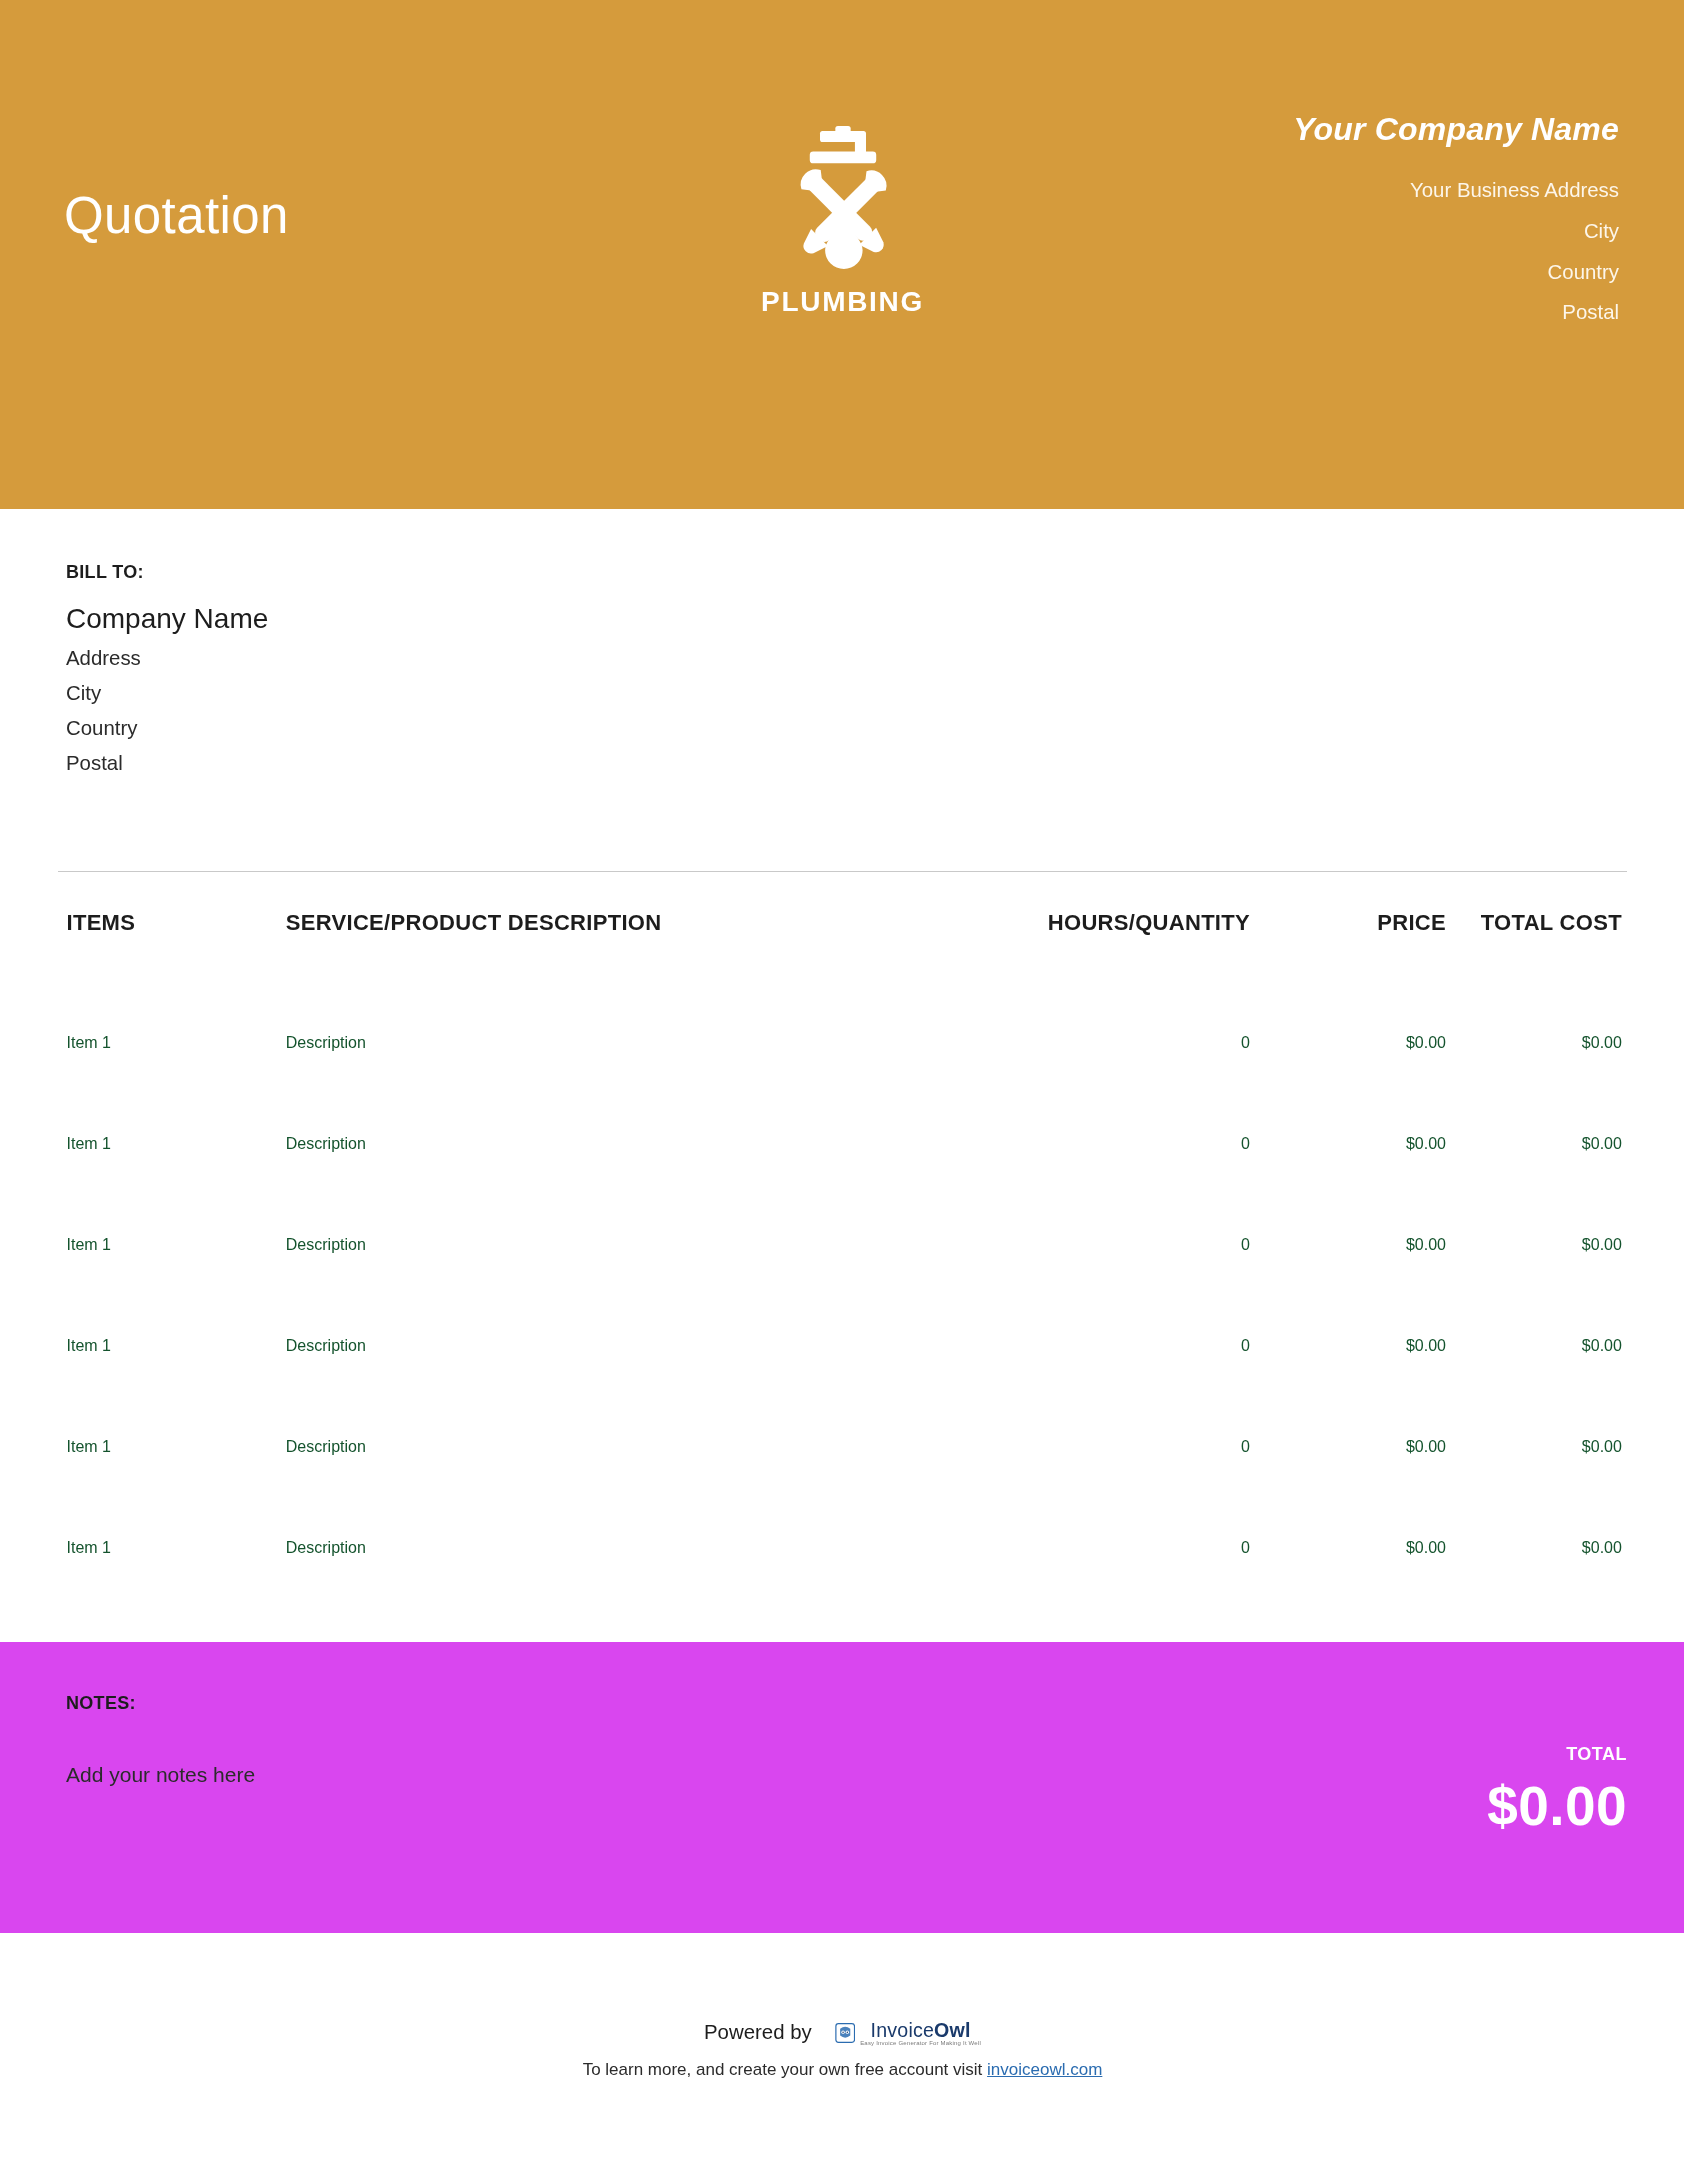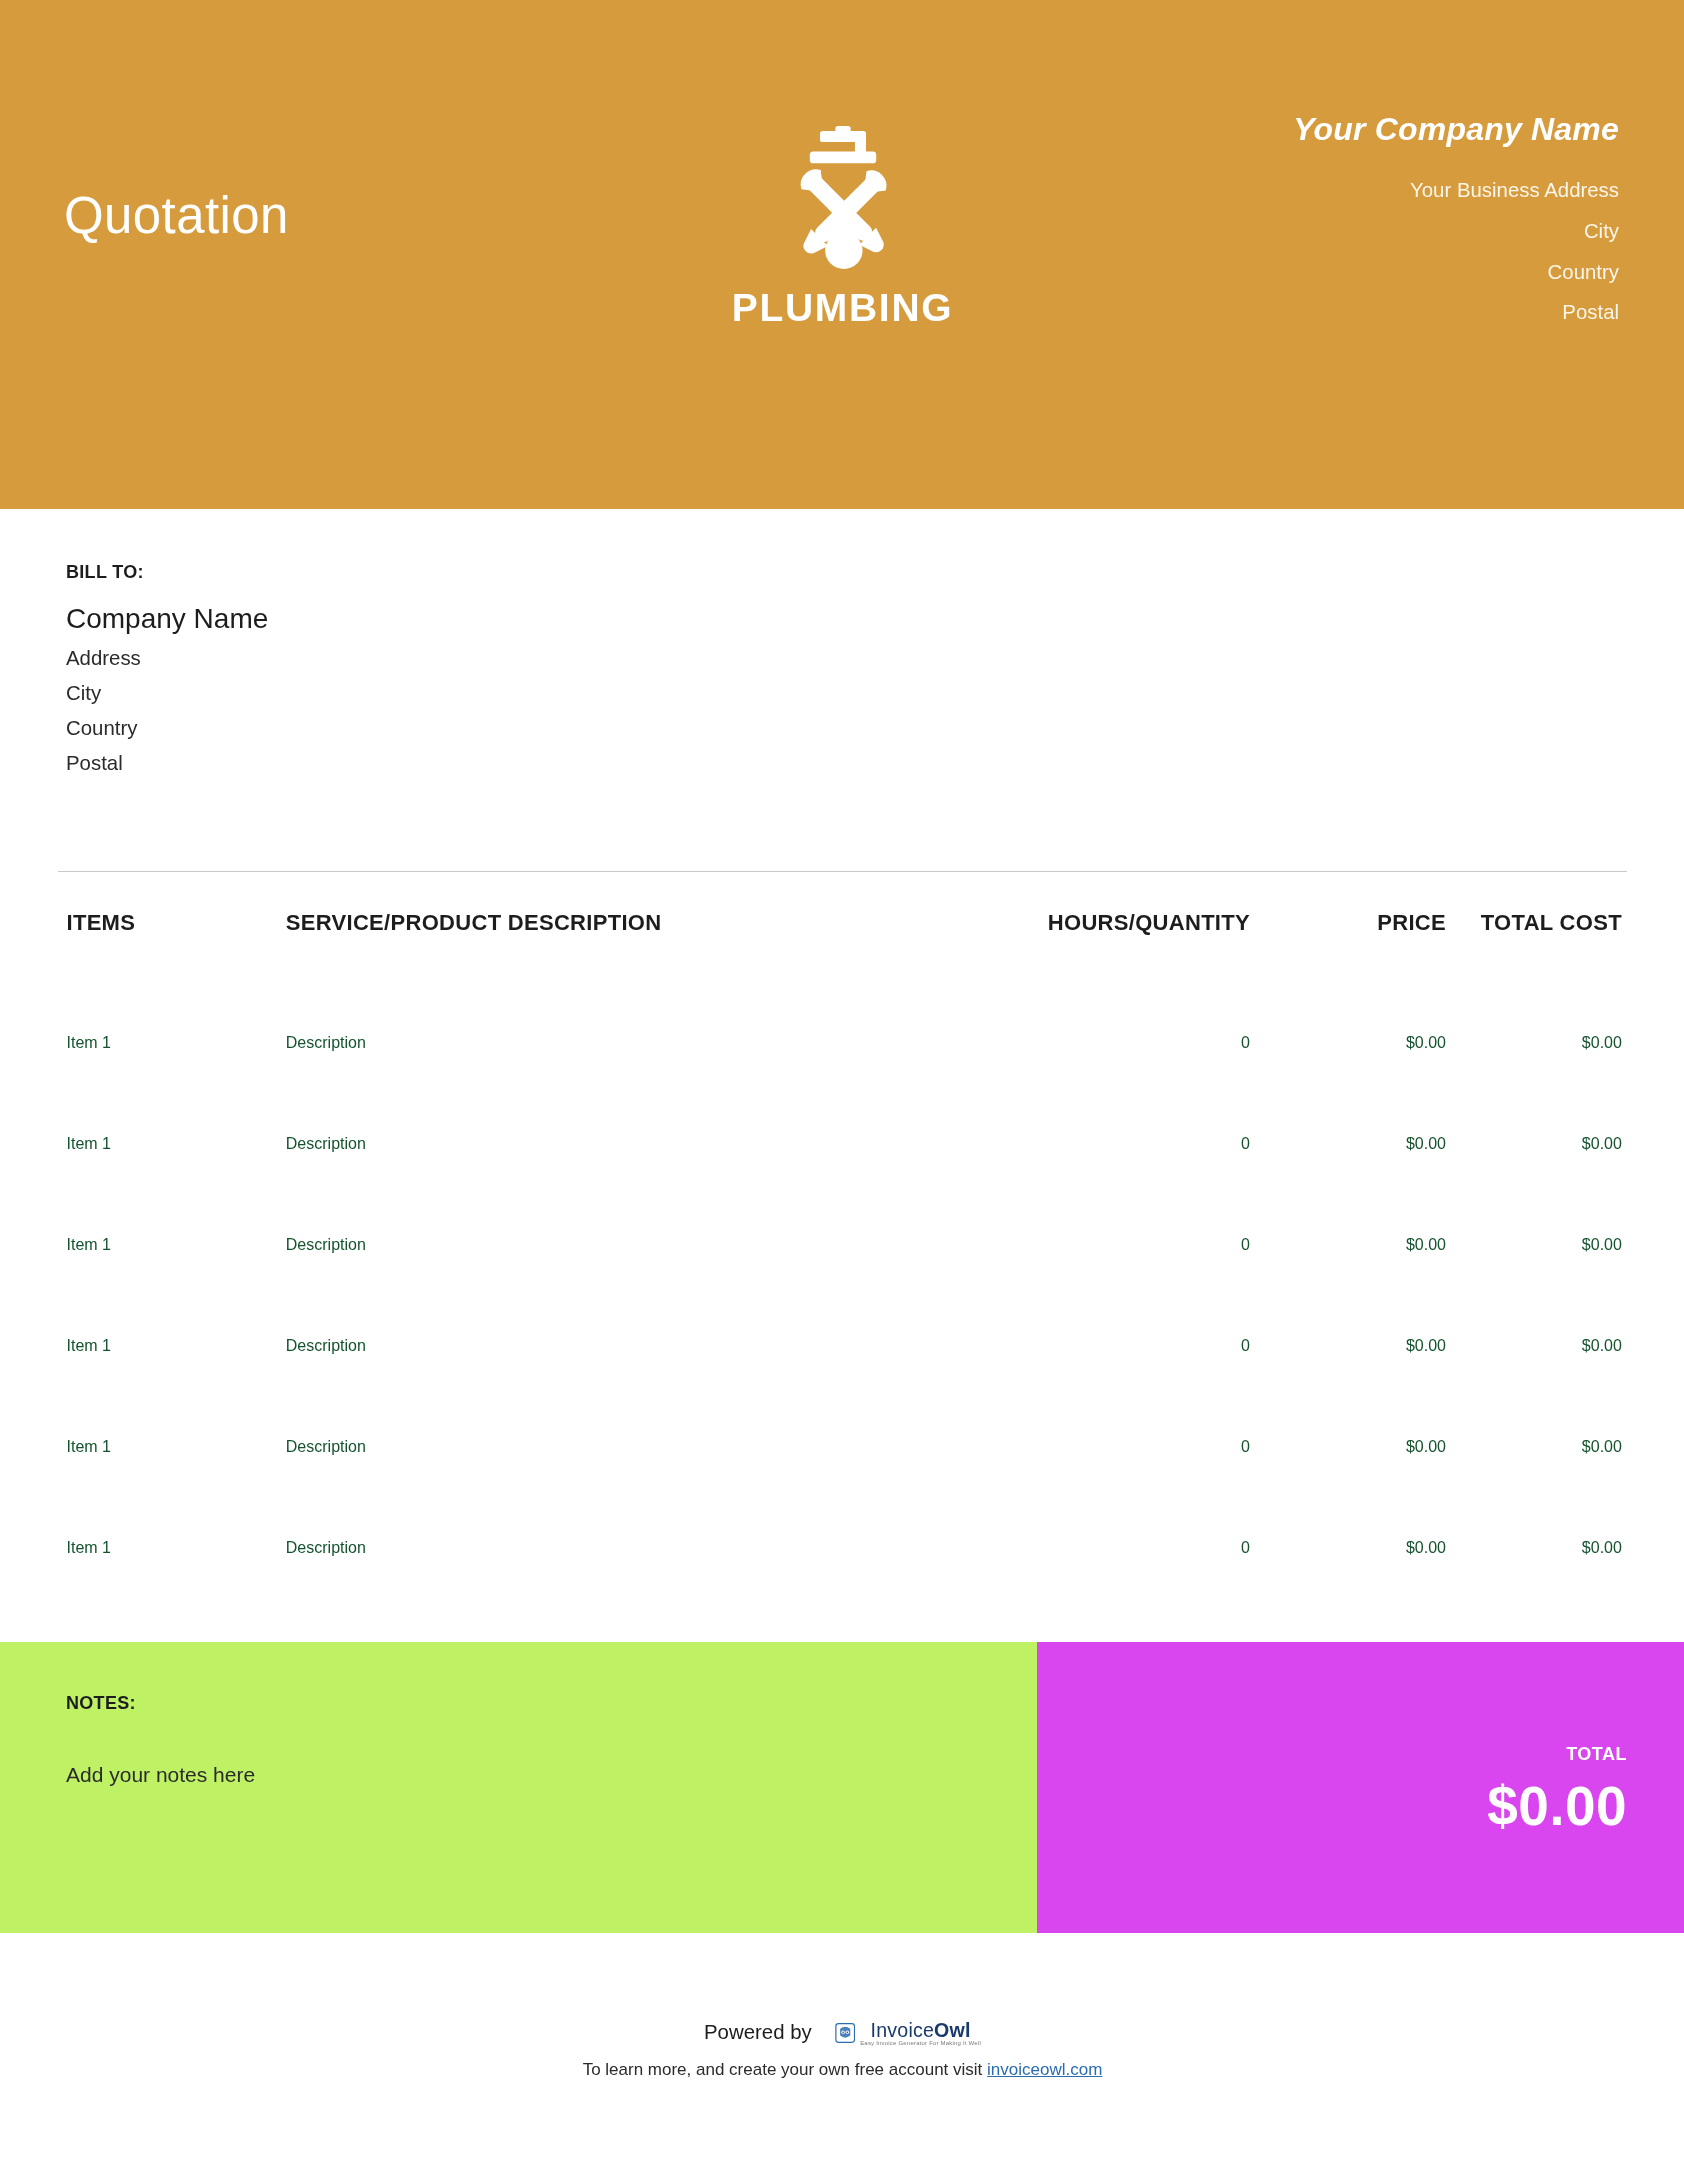--- a/index.html
+++ b/index.html
@@ -46,21 +46,21 @@
     text-align: center;
     width: 358px;
   }
   .logo-mark {
     display: block;
     margin: 0 auto;
   }
   .logo-text {
     display: block;
     margin-top: 5.1px;
-    font-size: 39px;
+    font-size: 28px;
     font-weight: 700;
     color: #ffffff;
     letter-spacing: 1.7px;
   }
   .company-block {
     position: absolute;
     right: 66px;
     top: 111px;
     text-align: right;
     color: #ffffff;
@@ -168,21 +168,21 @@
   .band {
     position: absolute;
     left: 0;
     right: 0;
     top: 1642px;
     height: 291px;
     display: flex;
   }
   .notes {
     width: 1037px;
-    background: #bef264;
+    background: #d946ef;
     box-sizing: border-box;
     padding: 51px 0 0 66px;
   }
   .notes-label {
     font-size: 18px;
     font-weight: 700;
     color: #1d1d1d;
     letter-spacing: 0.3px;
   }
   .notes-text {

